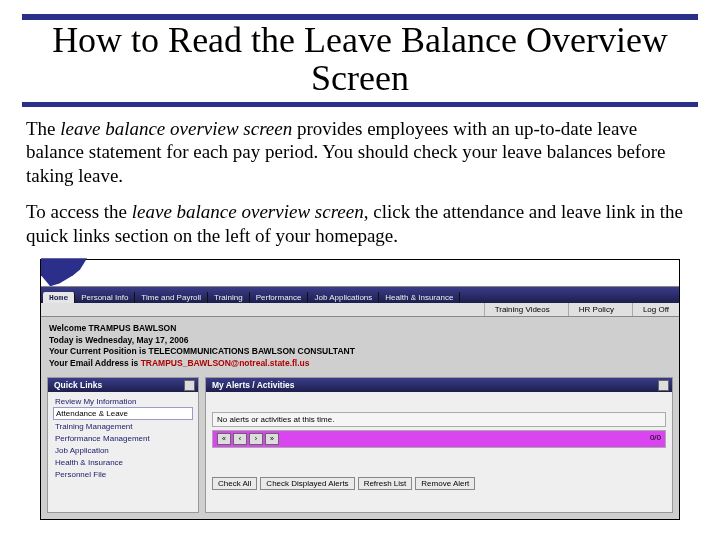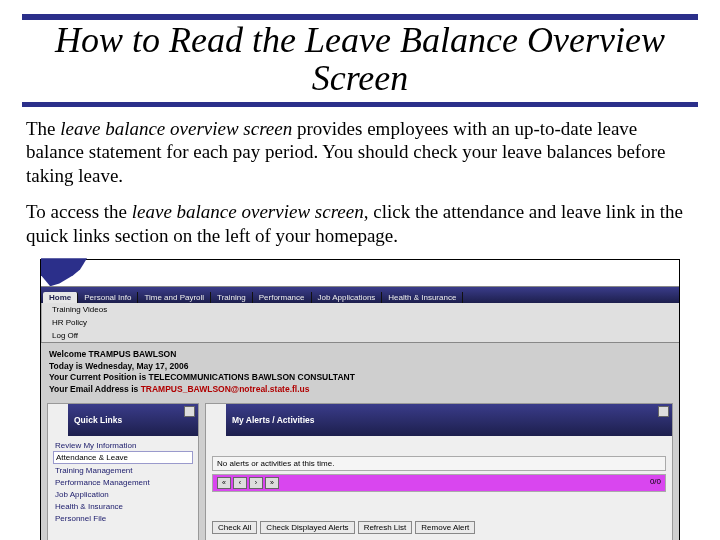--- a/index.html
+++ b/index.html
@@ -17,21 +17,20 @@
     box-sizing: border-box;
   }
   .rule-top {
     height: 6px;
     background: #2b2f8a;
     margin-bottom: 2px;
   }
   .title-wrap {
     text-align: center;
     padding: 0 10px;
-    font-style: italic;
   }
   .title {
     font-size: 36px;
     line-height: 1.05;
     color: #000;
     margin: 0 0 2px 0;
     font-weight: 400;
   }
   .rule-mid {
     height: 5px;
@@ -83,29 +82,29 @@
     font-size: 8px;
     color: #eee;
     border-right: 1px solid #111;
     white-space: nowrap;
   }
   .tab.active {
     background: #e6e6e6;
     color: #1d1f4d;
     font-weight: bold;
     border-radius: 2px 2px 0 0;
+    font-family: Liberation Mono, monospace;
   }
   .subbar {
     display: flex;
     justify-content: flex-end;
-    gap: 0;
+    gap: 8px;
     background: #e0e0e0;
     border-bottom: 1px solid #888;
     font-size: 8px;
-    flex-direction: column;
   }
   .subbar div {
     padding: 2px 10px;
     border-left: 1px solid #aaa;
   }
   .welcome {
     padding: 6px 8px 8px 8px;
     font-size: 8.5px;
     font-weight: bold;
     color: #000;
@@ -119,23 +118,22 @@
   }
   .panel {
     background: #efefef;
     border: 1px solid #999;
   }
   .panel .ph {
     background: linear-gradient(#3a3c8a, #1d1f4d);
     color: #fff;
     font-weight: bold;
     font-size: 8.5px;
-    padding: 11px 6px;
+    padding: 2px 6px;
     position: relative;
-    margin-left: 20px;
   }
   .panel .ph .sq {
     position: absolute;
     right: 3px;
     top: 2px;
     width: 9px;
     height: 9px;
     background: #ddd;
     border: 1px solid #666;
   }

